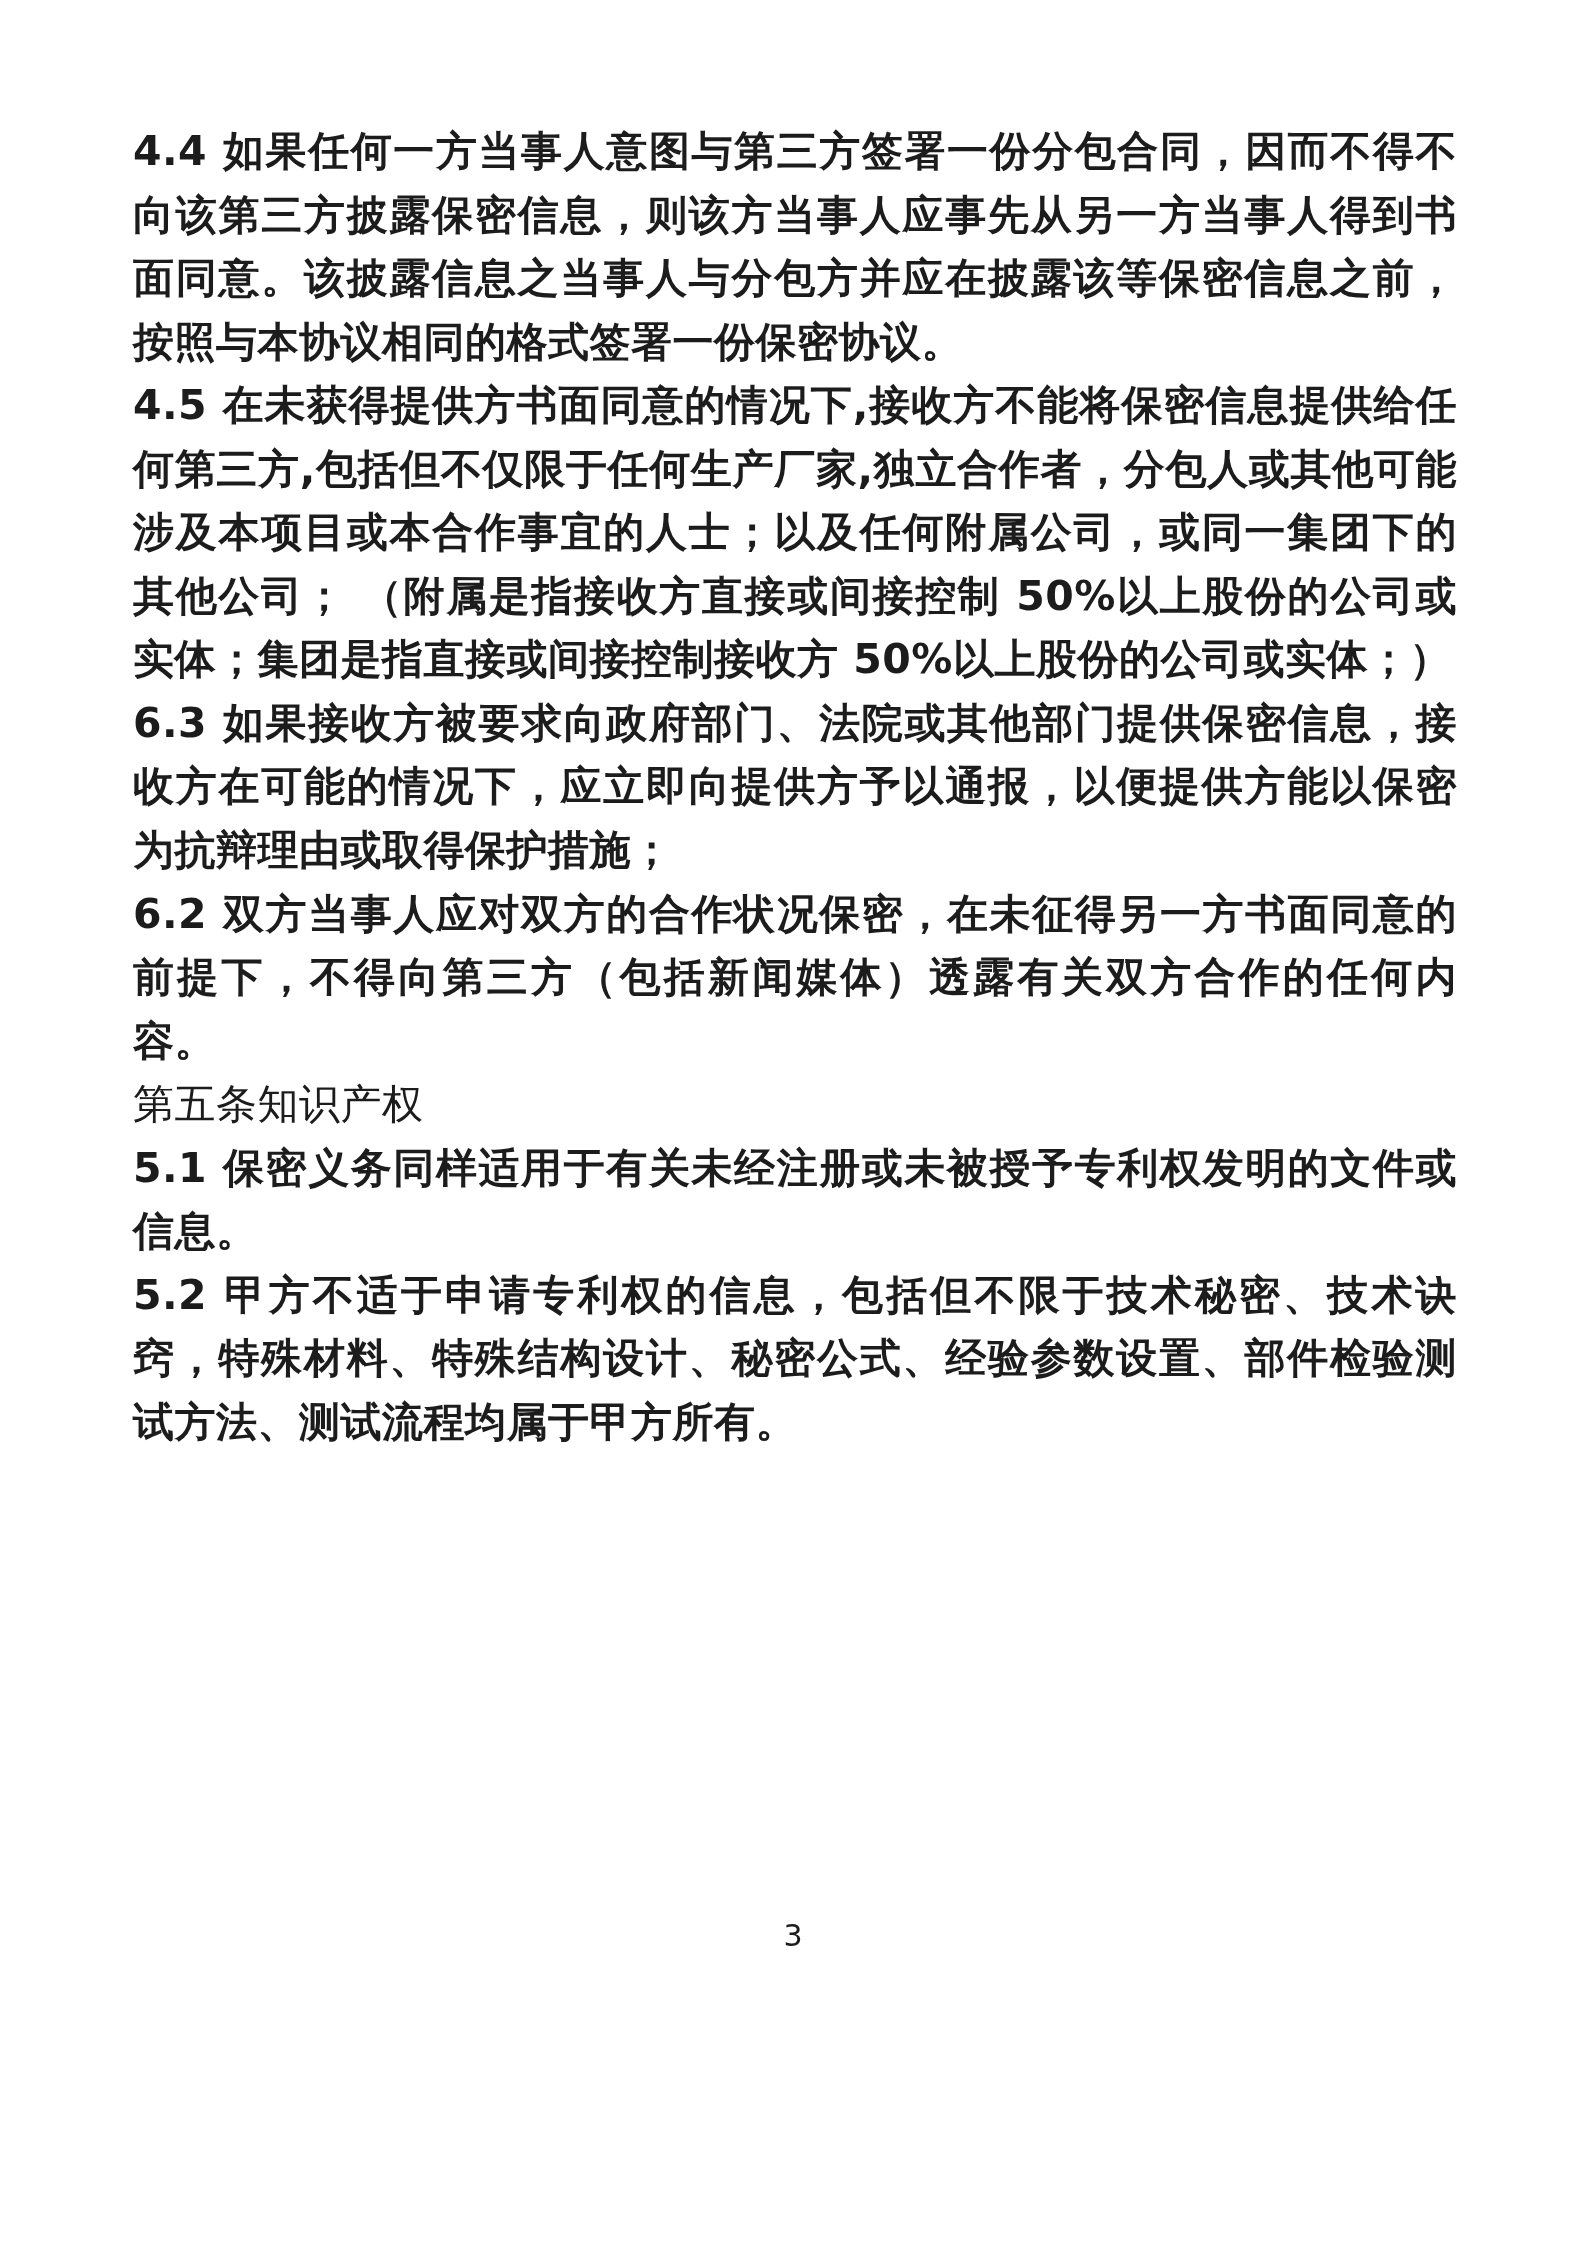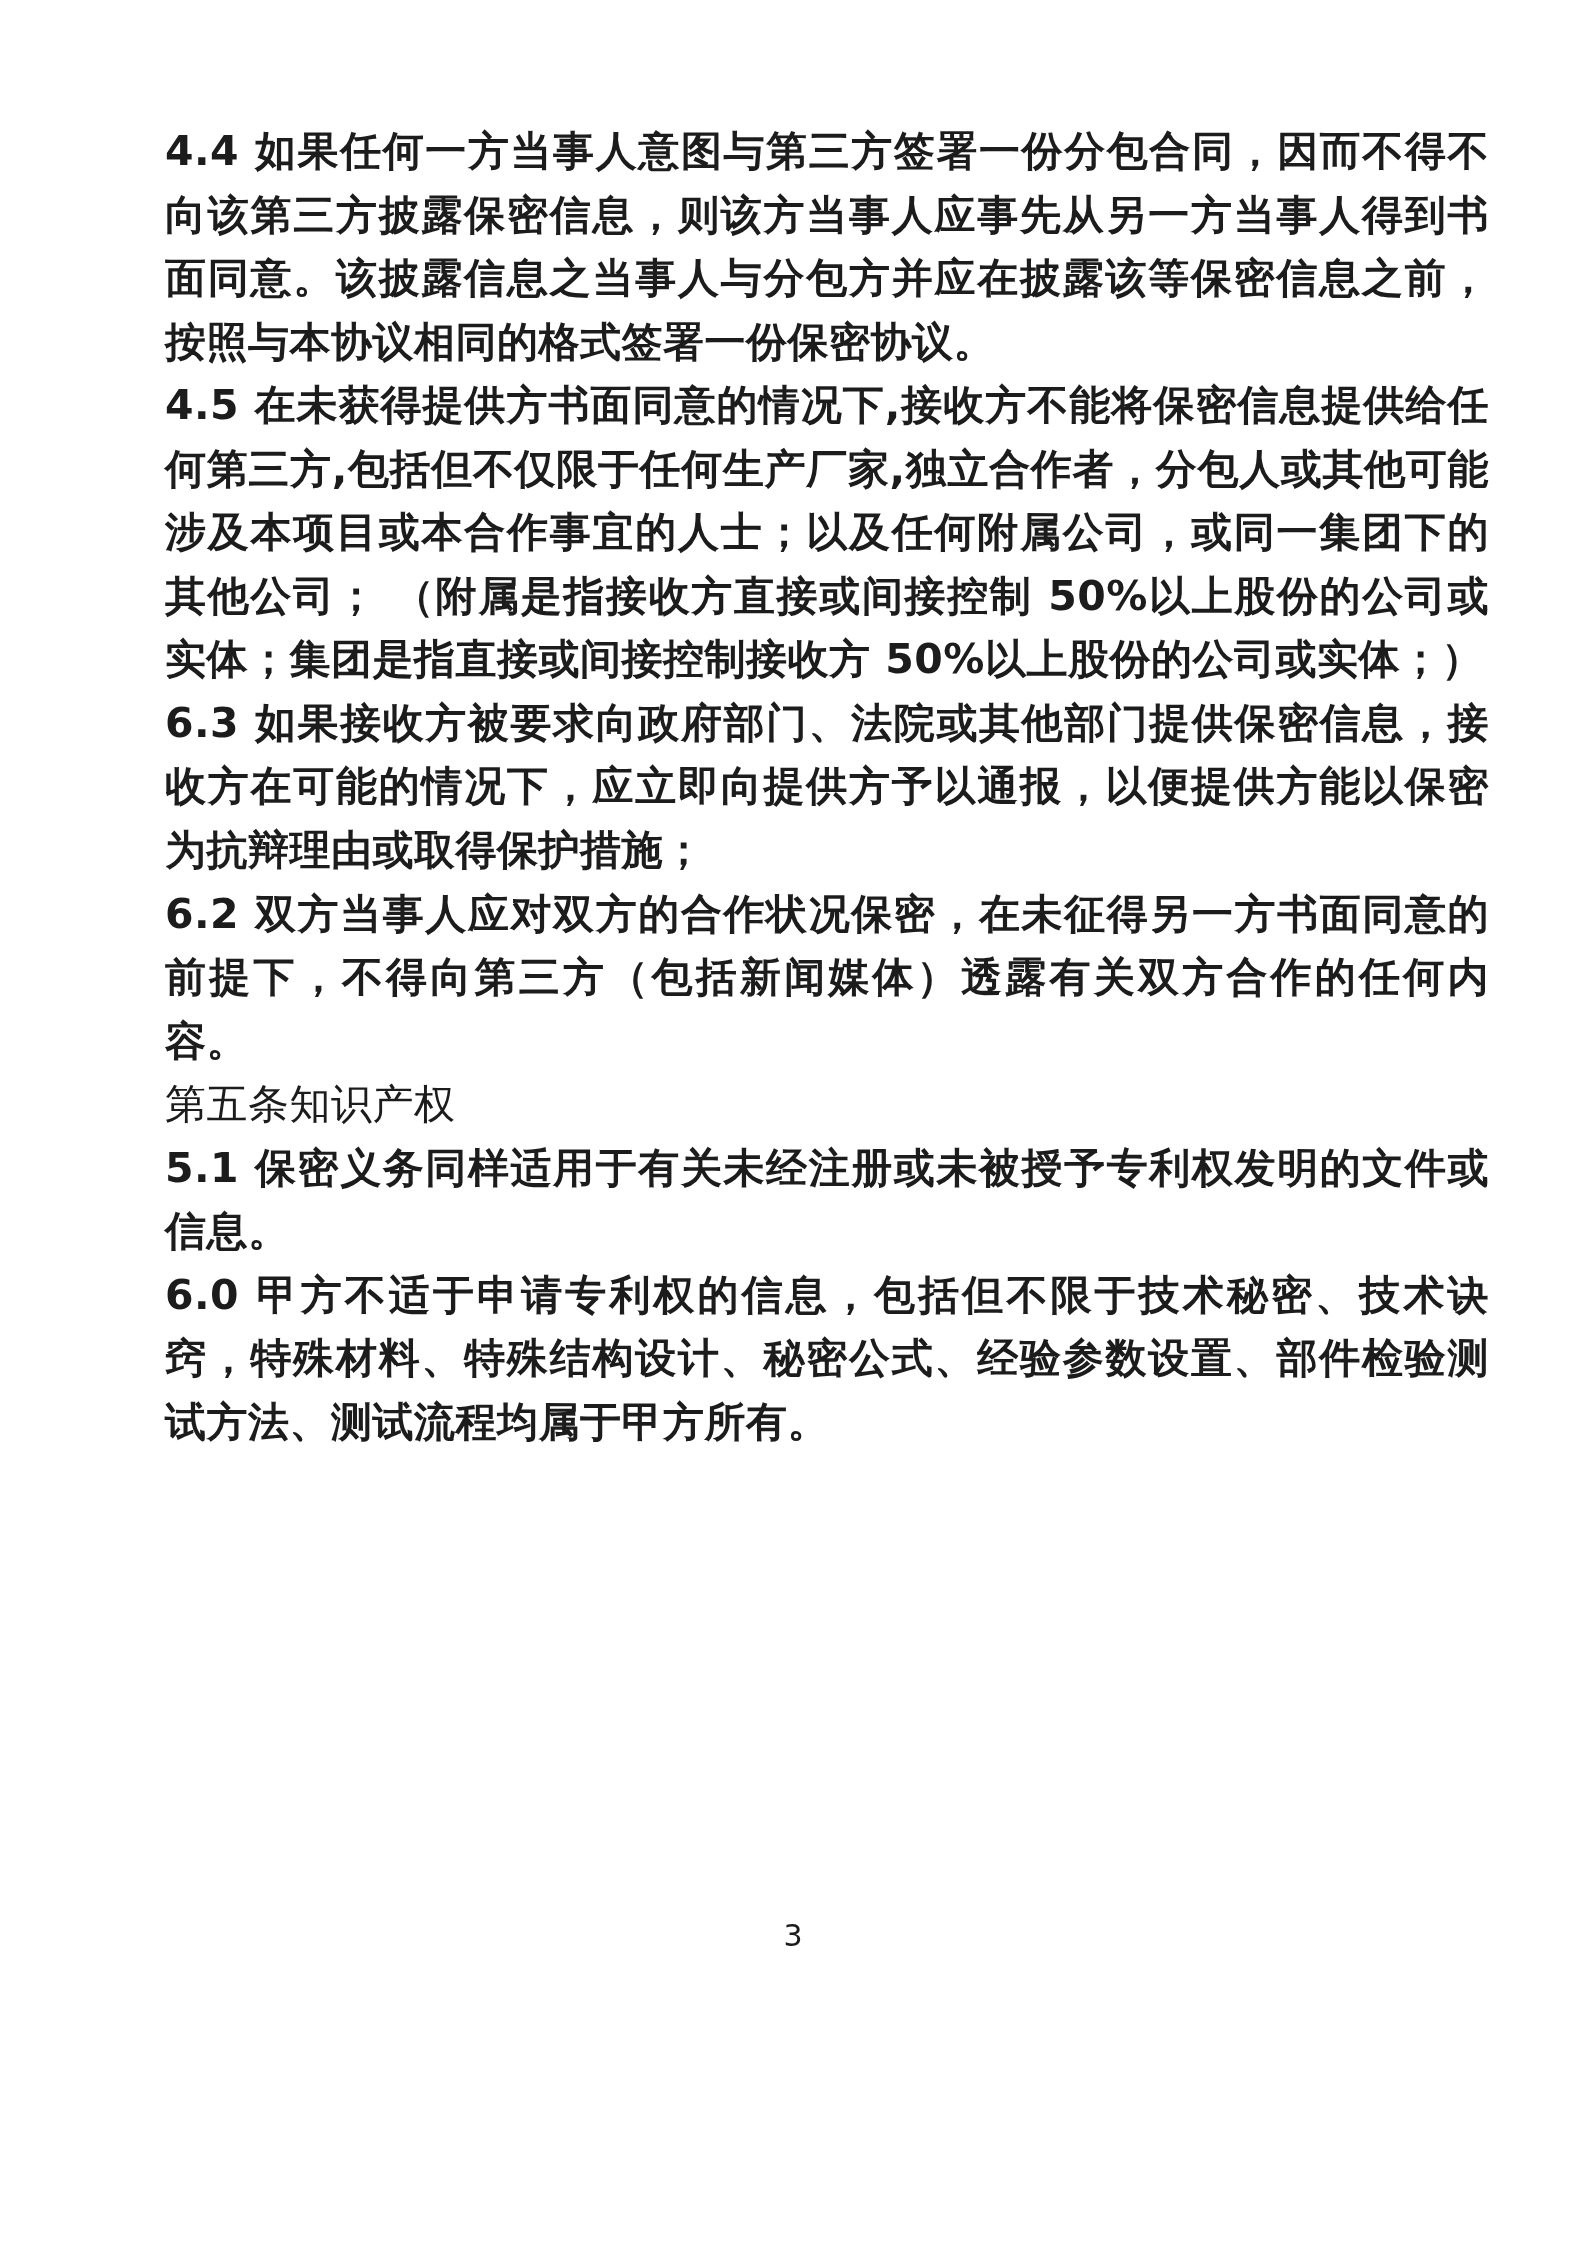--- a/index.html
+++ b/index.html
@@ -19,21 +19,20 @@
     position: absolute;
     left: 133px;
     top: 120px;
     width: 1324px;
     color: #1c1c1c;
     font-size: 41px;
     font-weight: 600;
     line-height: 1.55;
     text-align: justify;
     letter-spacing: 0.5px;
-    margin-left: 32px;
   }
   .para {
     text-align: justify;
   }
   .section-heading {
     font-weight: 400;
   }
   .page-number {
     position: absolute;
     top: 1918px;
@@ -49,16 +48,16 @@
 <body>
 
 <div class="page">
   <div class="content">
     <div class="para">4.4 如果任何一方当事人意图与第三方签署一份分包合同，因而不得不向该第三方披露保密信息，则该方当事人应事先从另一方当事人得到书面同意。该披露信息之当事人与分包方并应在披露该等保密信息之前，按照与本协议相同的格式签署一份保密协议。</div>
     <div class="para">4.5 在未获得提供方书面同意的情况下,接收方不能将保密信息提供给任何第三方,包括但不仅限于任何生产厂家,独立合作者，分包人或其他可能涉及本项目或本合作事宜的人士；以及任何附属公司，或同一集团下的其他公司； （附属是指接收方直接或间接控制 50%以上股份的公司或实体；集团是指直接或间接控制接收方 50%以上股份的公司或实体；）</div>
     <div class="para">6.3 如果接收方被要求向政府部门、法院或其他部门提供保密信息，接收方在可能的情况下，应立即向提供方予以通报，以便提供方能以保密为抗辩理由或取得保护措施；</div>
     <div class="para">6.2 双方当事人应对双方的合作状况保密，在未征得另一方书面同意的前提下，不得向第三方（包括新闻媒体）透露有关双方合作的任何内容。</div>
     <div class="para section-heading">第五条知识产权</div>
     <div class="para">5.1 保密义务同样适用于有关未经注册或未被授予专利权发明的文件或信息。</div>
-    <div class="para">6.0 甲方不适于申请专利权的信息，包括但不限于技术秘密、技术诀窍，特殊材料、特殊结构设计、秘密公式、经验参数设置、部件检验测试方法、测试流程均属于甲方所有。</div>
+    <div class="para">5.2 甲方不适于申请专利权的信息，包括但不限于技术秘密、技术诀窍，特殊材料、特殊结构设计、秘密公式、经验参数设置、部件检验测试方法、测试流程均属于甲方所有。</div>
   </div>
   <div class="page-number">3</div>
 </div>
 
 </body></html>

